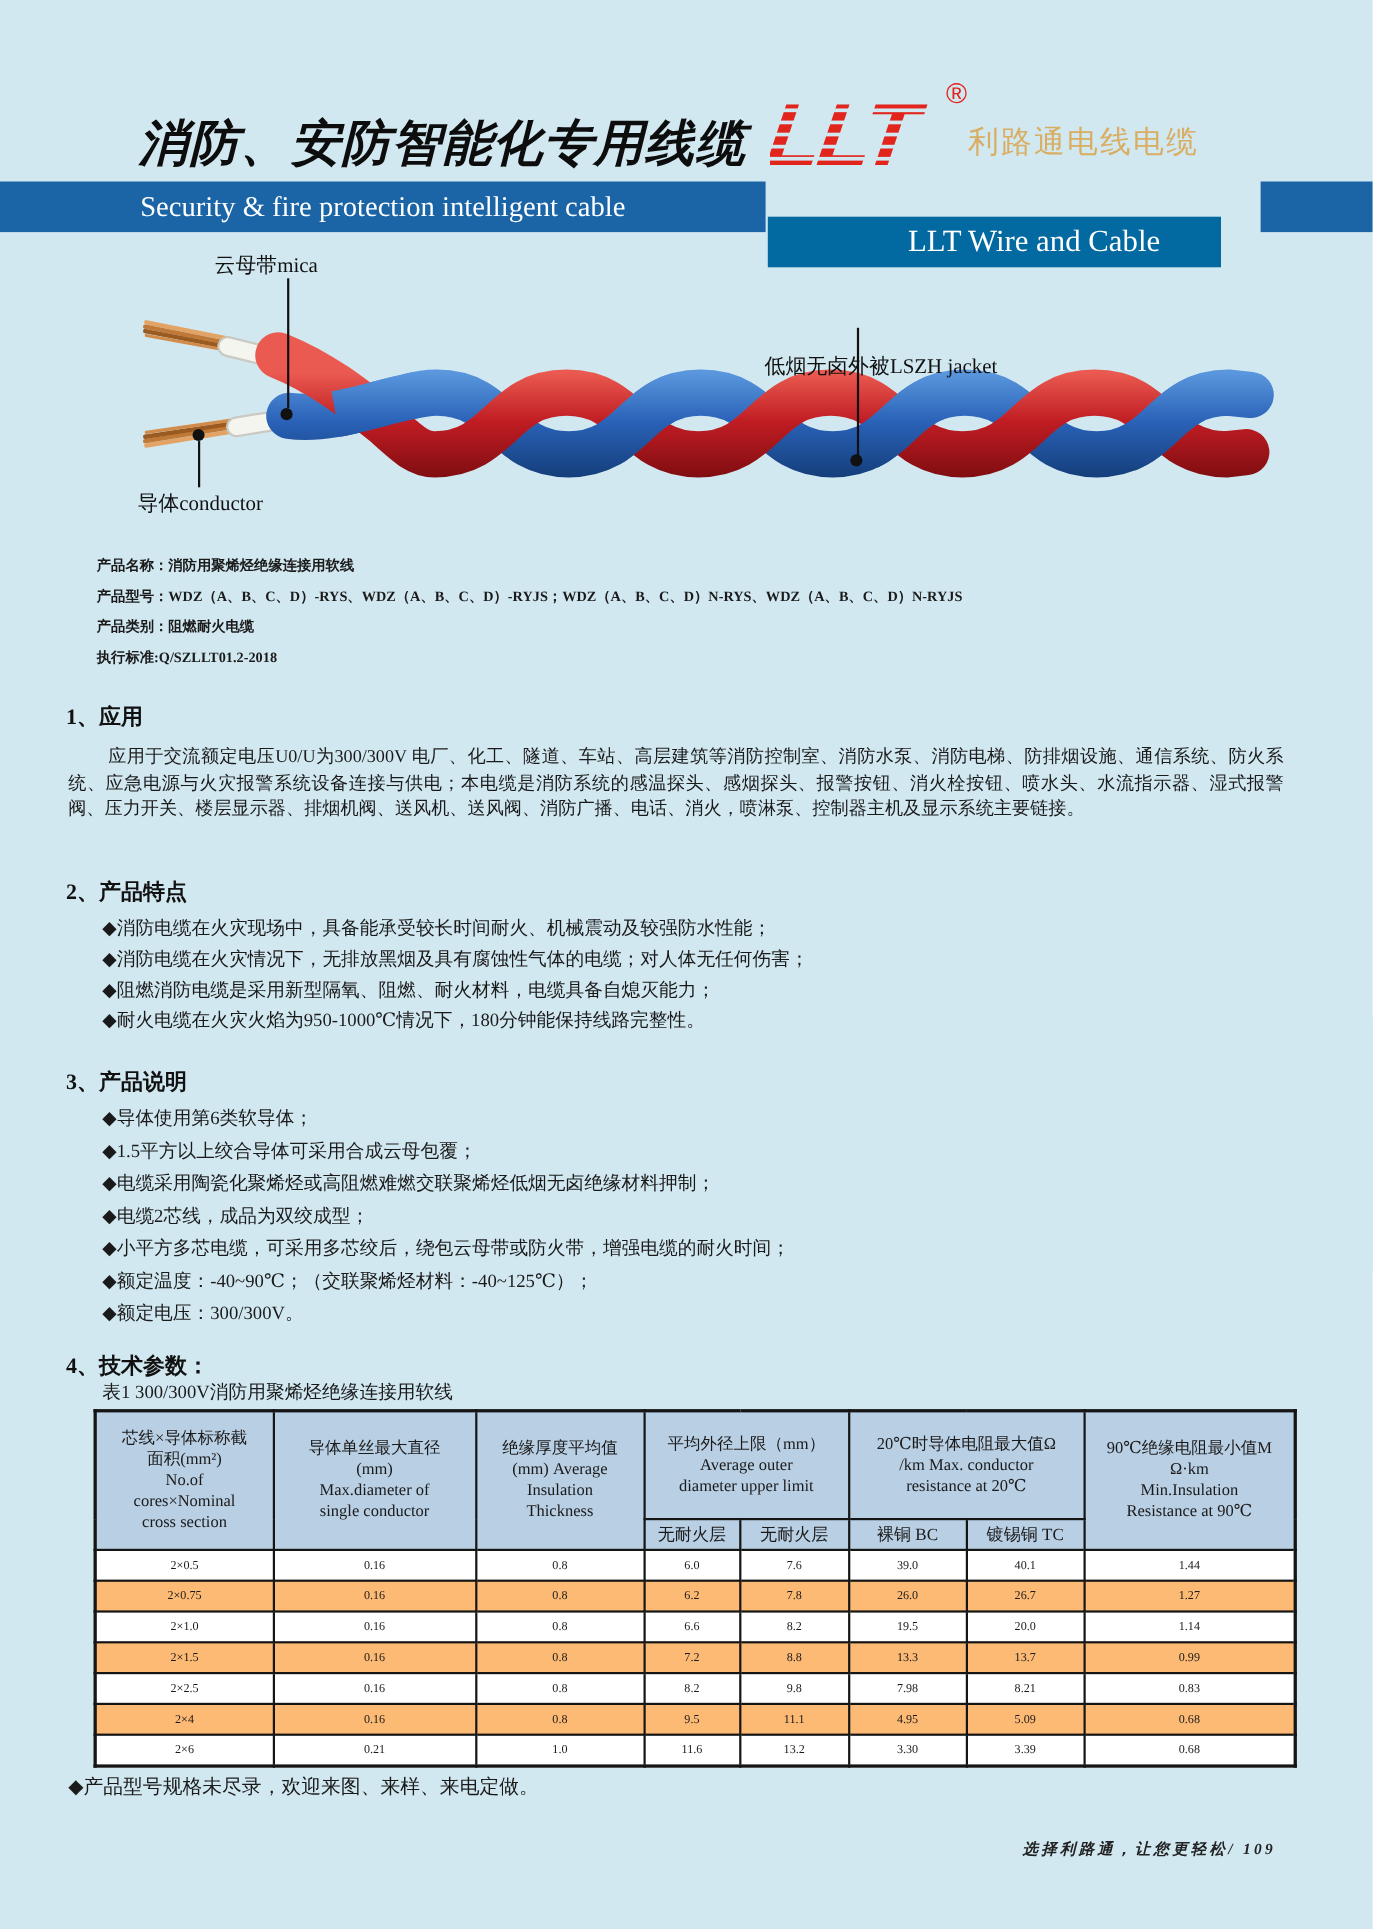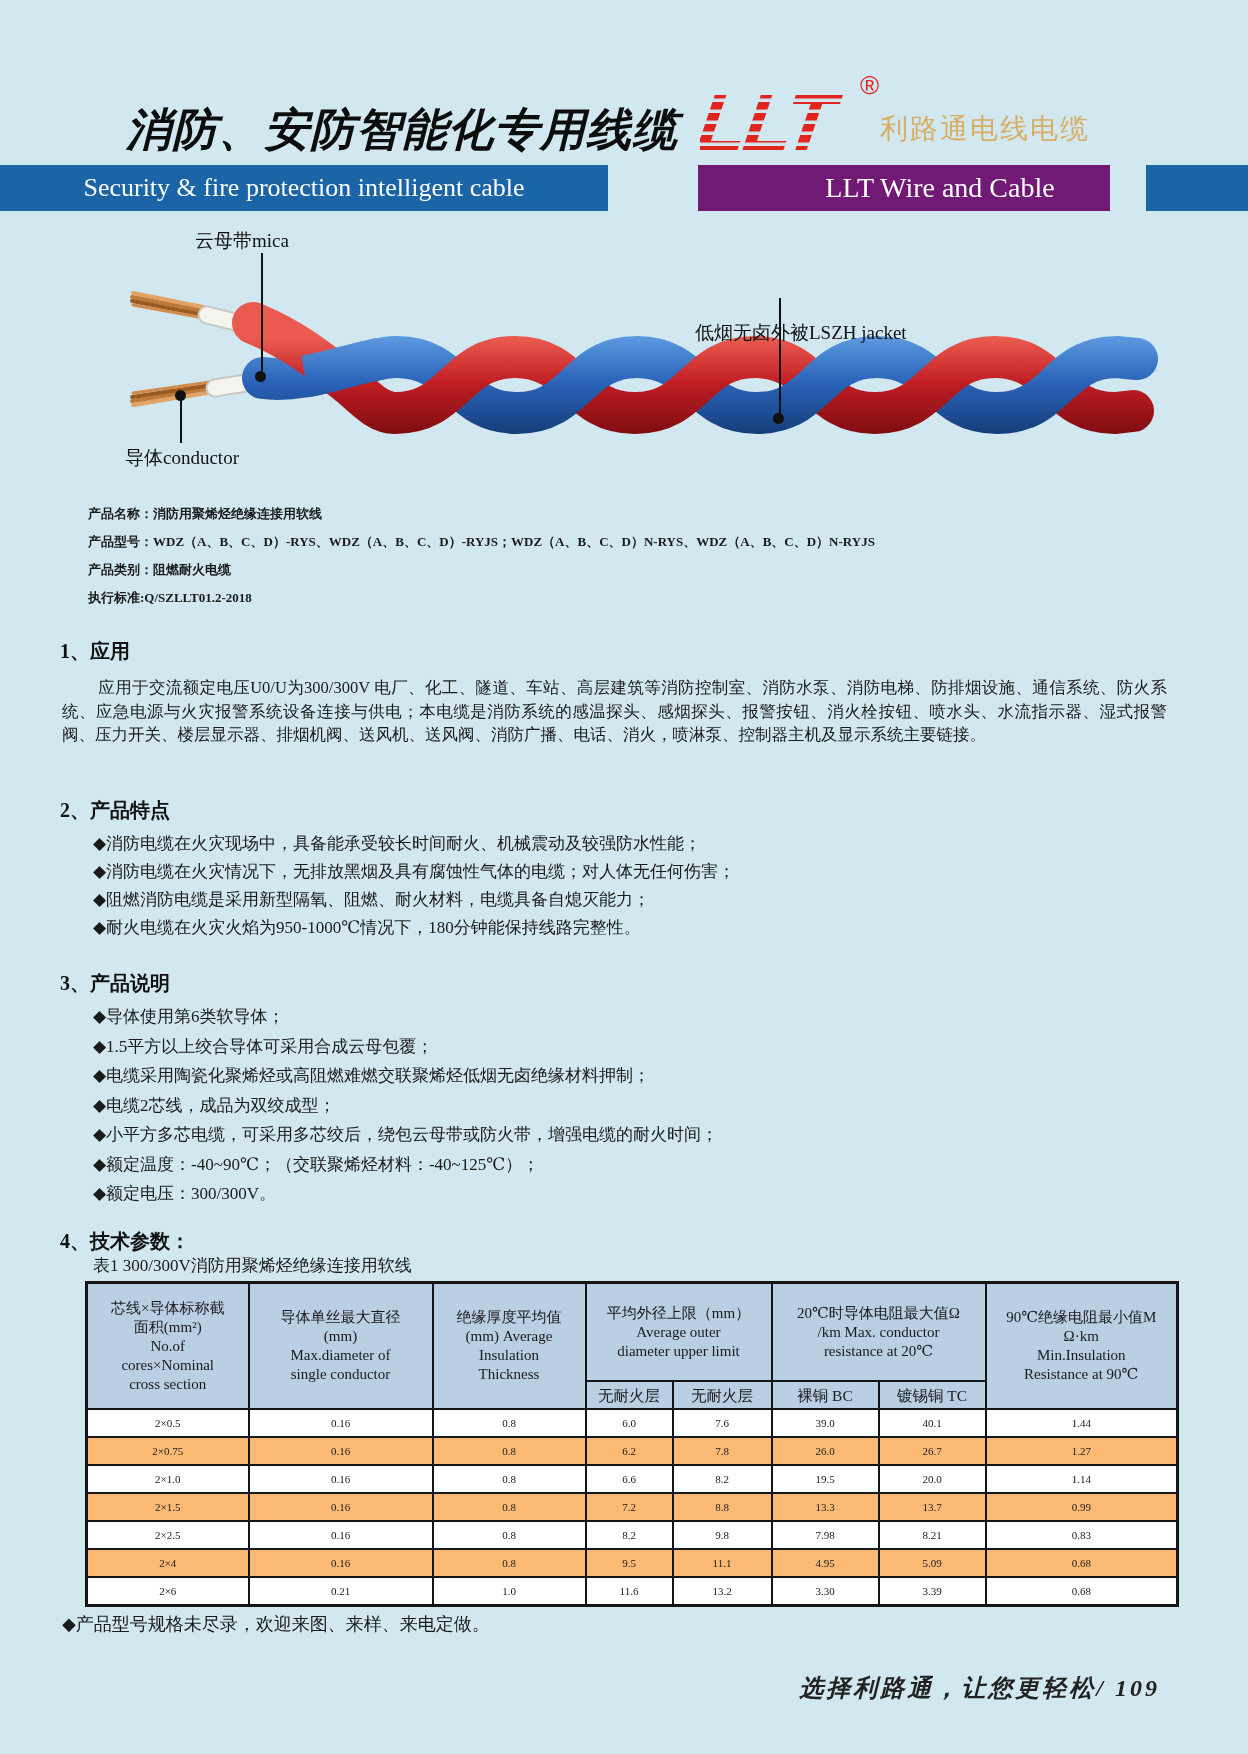--- a/index.html
+++ b/index.html
@@ -6,24 +6,24 @@
   body{font-family:"Liberation Serif","DejaVu Serif",serif;color:#1a1a1a;}
   .page{position:relative;width:1248px;height:1754px;background:#d2e8f1;overflow:hidden;}
 
   
   .title-cn{position:absolute;left:118px;top:100px;width:560px;font-size:45px;font-weight:bold;
     font-style:italic;color:#0d0d0d;letter-spacing:1px;white-space:nowrap;text-align:right;}
   .logo-svg{position:absolute;left:700px;top:58px;}
   .logo-cn{position:absolute;left:880px;top:110px;font-size:28px;color:#d9ad62;letter-spacing:2px;white-space:nowrap;}
 
   .band{position:absolute;top:165px;height:46px;}
-  .band-blue-left{left:0;width:608px;background:#1b65a7;color:#fff;font-size:26px;
+  .band-blue-left{left:0;width:696px;background:#1b65a7;color:#fff;font-size:26px;
     display:flex;align-items:center;justify-content:center;box-sizing:border-box;}
-  .band-gold{left:698px;width:412px;background:#701a75;color:#fff;font-size:28px;
-    display:flex;align-items:center;justify-content:center;padding-left:72px;box-sizing:border-box;}
+  .band-gold{left:698px;width:412px;background:#0369a1;color:#fff;font-size:28px;
+    display:flex;align-items:center;justify-content:center;padding-left:72px;box-sizing:border-box;margin-top:32px;}
   .band-blue-right{left:1146px;width:102px;background:#1b65a7;}
 
   
   .figure{position:absolute;left:95px;top:225px;width:1070px;height:245px;}
   .fig-label{position:absolute;font-size:19px;color:#111;white-space:nowrap;}
   .leader-line{position:absolute;width:2px;background:#111;}
   .leader-dot{position:absolute;width:11px;height:11px;border-radius:50%;background:#111;}
 
   
   .product-info{position:absolute;left:88px;top:500px;font-size:13px;line-height:28px;font-weight:bold;}
@@ -44,21 +44,21 @@
     table-layout:fixed;background:#fff;border:3px solid #151515;}
   .spec-table th,.spec-table td{border:2px solid #151515;text-align:center;vertical-align:middle;
     padding:0;font-weight:normal;}
   .spec-table thead th{background:#b9cfe4;white-space:pre-line;font-size:15px;line-height:19px;}
   .spec-table thead tr.main-hdr th{height:96px;}
   .spec-table thead tr.sub-hdr th{height:26px;font-size:15.5px;}
   .spec-table tbody td{height:26px;font-size:11px;}
   .spec-table tbody tr.alt{background:#fdba74;}
 
   .table-note{position:absolute;left:62px;top:1612px;font-size:18px;white-space:nowrap;}
-  .footer{position:absolute;left:0;top:1672px;width:1160px;text-align:right;font-size:24px;
+  .footer{position:absolute;left:0;top:1672px;width:1160px;text-align:right;font-size:14px;
     font-weight:bold;font-style:italic;letter-spacing:3px;color:#222;white-space:nowrap;}
 </style>
 </head>
 <body>
 
 <div class="page">
 
   <div class="title-cn">消防、安防智能化专用线缆</div>
 
   <svg class="logo-svg" width="210" height="110" viewBox="0 0 210 110">

